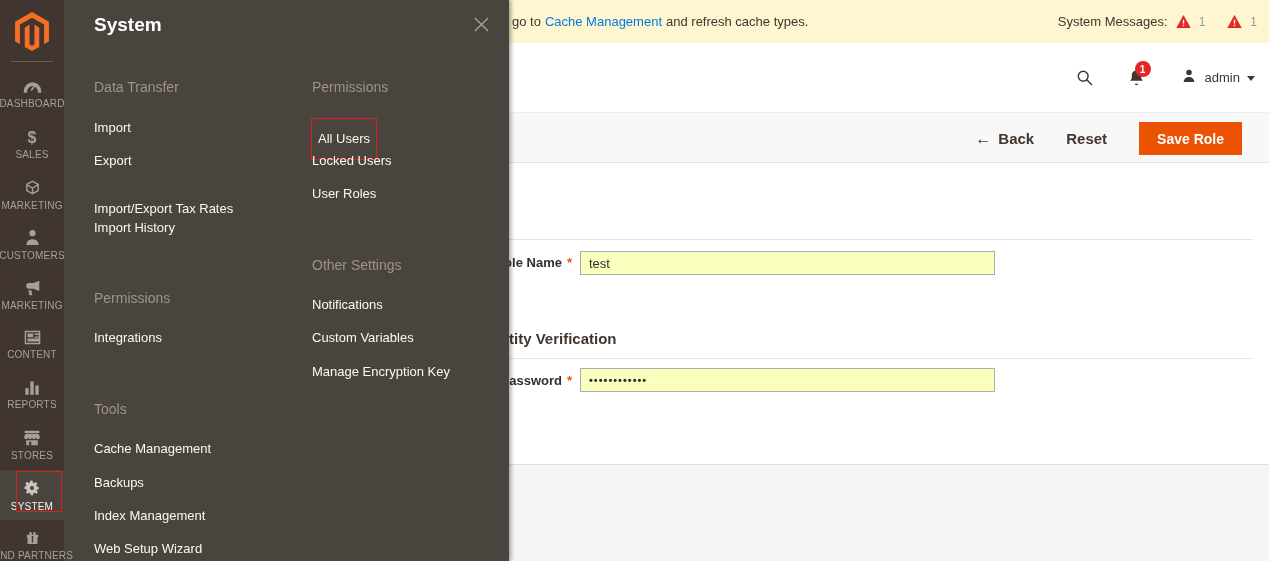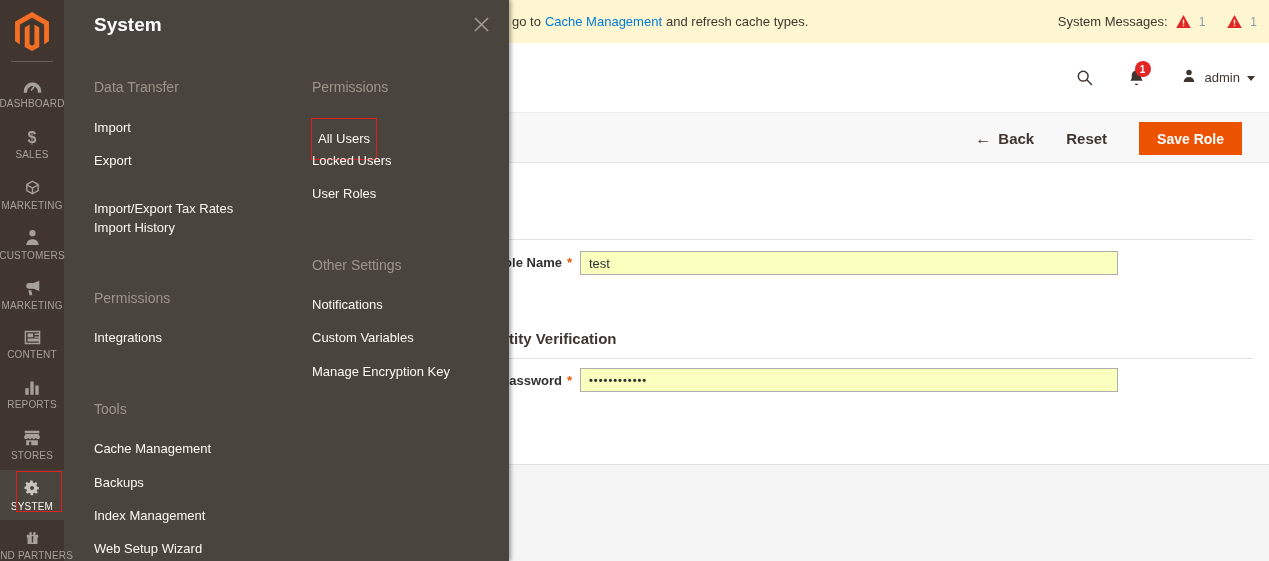--- a/index.html
+++ b/index.html
@@ -33,21 +33,21 @@
   .back-arrow { font-size:16px; line-height:1; }
   .save-btn { background:#eb5202; color:#fff; border:1px solid #eb5202; font-size:14px; font-weight:700; height:33px; padding:0 17px; cursor:pointer; font-family:inherit; }
 
   
   .content { position:absolute; left:64px; top:164px; right:0; bottom:97px; background:#fff; }
   .divider { position:absolute; left:24px; right:16px; border-top:1px solid #e3e3e3; }
   .d1 { top:75px; }   
   .d2 { top:194px; }  
   .field-label { position:absolute; left:316px; width:192px; text-align:right; font-size:13px; color:#303030; font-weight:600; white-space:nowrap; overflow:visible; }
   .req { color:#eb5202; margin-left:5px; font-size:13px; }
-  .ylw-input { position:absolute; left:516px; width:538px; height:24px; background:#faffbd; border:1px solid #adadad; font-family:inherit; font-size:13px; color:#303030; padding:0 8px; }
+  .ylw-input { position:absolute; left:516px; width:415px; height:24px; background:#faffbd; border:1px solid #adadad; font-family:inherit; font-size:13px; color:#303030; padding:0 8px; }
   .role-label { top:91px; }      
   .role-input { top:87px; }      
   .section-heading { position:absolute; left:445px; top:166px; font-size:15px; font-weight:700; color:#41362f; } 
   .pwd-label { top:209px; }      
   .pwd-input { top:204px; font-size:11px; font-weight:700; letter-spacing:1px; } 
 
   
   .footer { position:absolute; left:64px; right:0; top:464px; bottom:0; background:#f5f5f5; border-top:1px solid #e0e0e0; }
 
   

